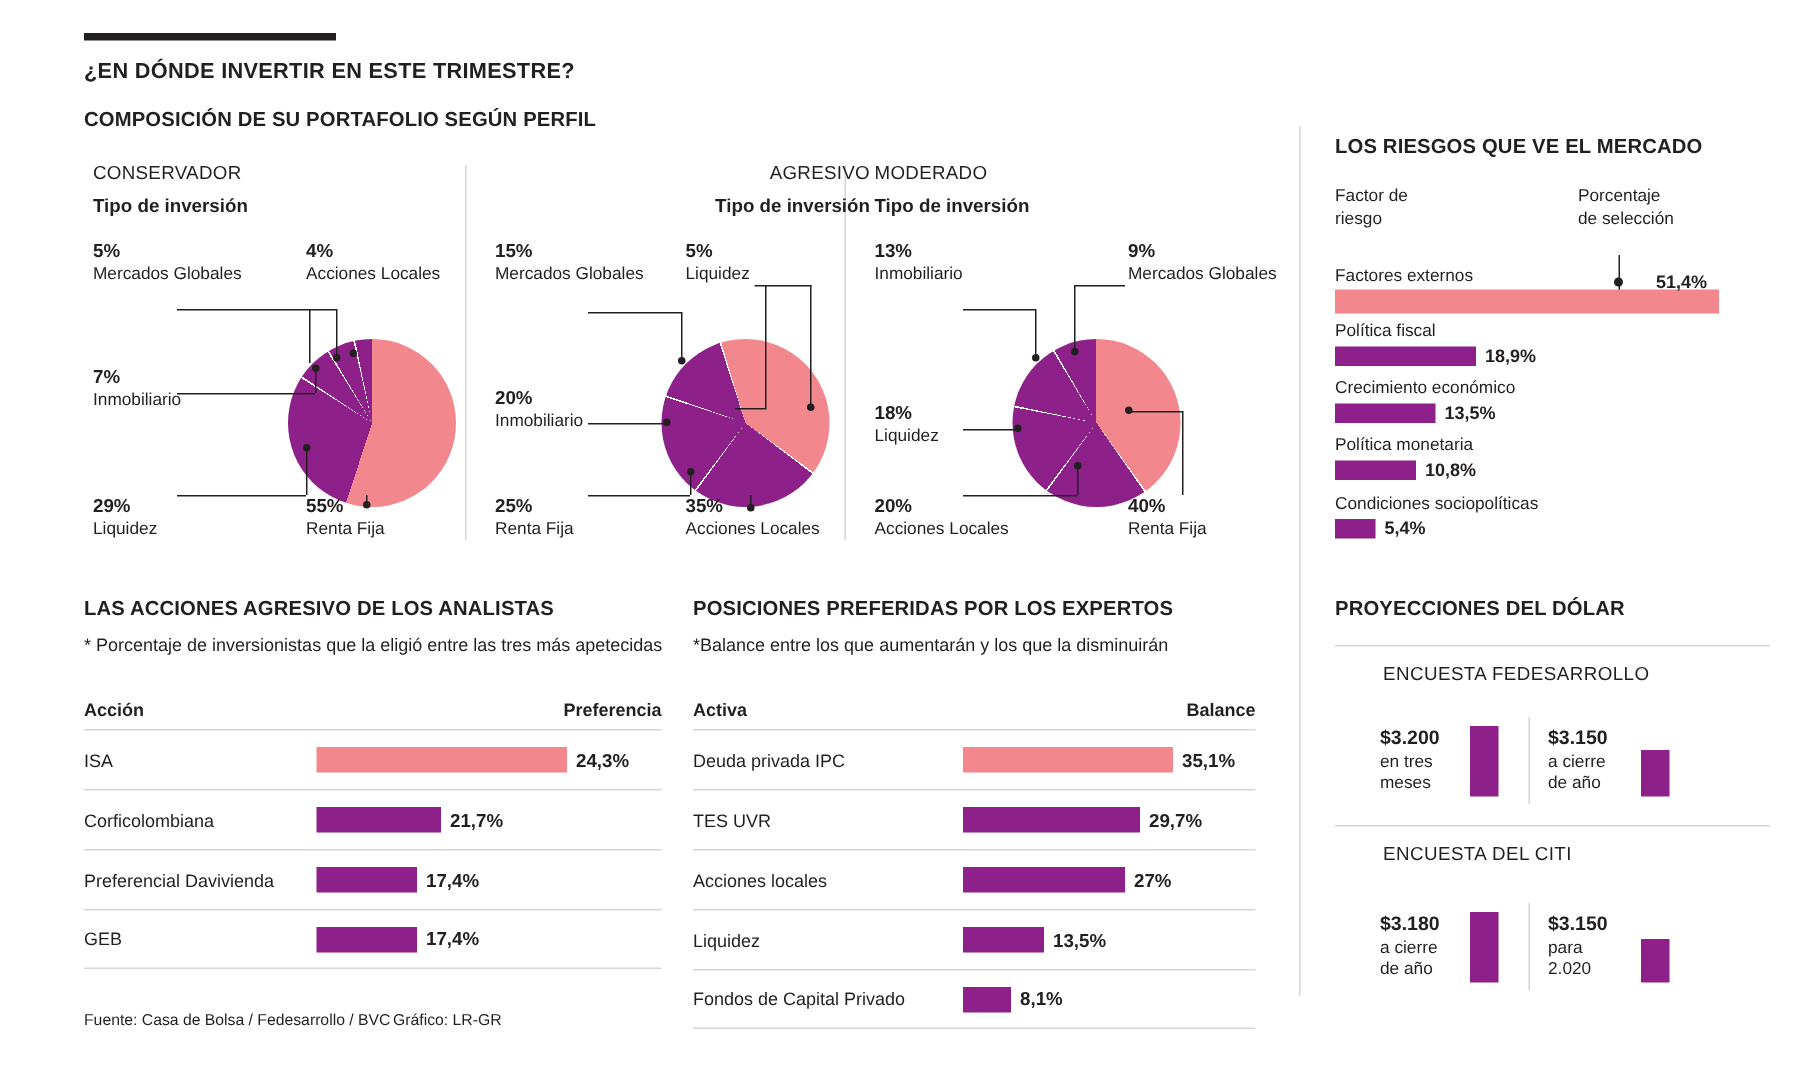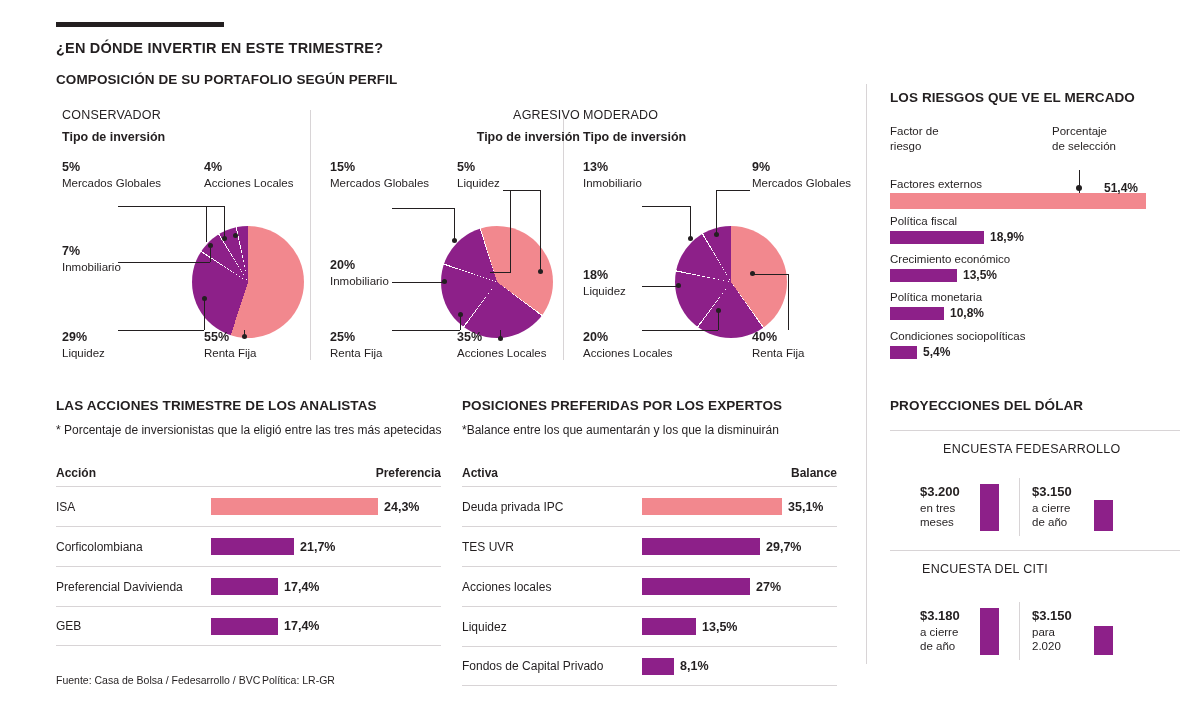--- a/index.html
+++ b/index.html
@@ -299,21 +299,21 @@
   </div>
 
   <div class="risk-item" style="top:330px;">
     <div class="rname">Condiciones sociopolíticas</div>
     <div class="risk-row">
       <div class="risk-bar" style="width:27px;"></div>
       <div class="risk-val">5,4%</div>
     </div>
   </div>
 
-  <div class="sec-title" id="fav-title">LAS ACCIONES TRIMESTRE DE LOS ANALISTAS</div>
+  <div class="sec-title" id="fav-title">LAS ACCIONES AGRESIVO DE LOS ANALISTAS</div>
   <div id="fav-note">* Porcentaje de inversionistas que la eligió entre las tres más apetecidas</div>
 
   <div class="tbl" style="left:56px; top:466px;">
     <div class="thead">
       <span>Acción</span>
       <span>Preferencia</span>
     </div>
     <div class="trow">
       <span class="tlabel">ISA</span>
       <span class="tbarwrap">
@@ -385,21 +385,21 @@
       <span class="tbarwrap">
           <span class="tbar" style="width:32px;"></span>
           <span class="tval">8,1%</span>
         </span>
     </div>
   </div>
 
   <div class="sec-title" id="dol-title">PROYECCIONES DEL DÓLAR</div>
 
   <div class="hdiv" style="left:890px; top:430px; width:290px;"></div>
-  <div class="dol-sub" style="left:922px; top:442px;margin-left:21px;">ENCUESTA FEDESARROLLO</div>
+  <div class="dol-sub" style="left:922px; top:442px;">ENCUESTA FEDESARROLLO</div>
 
   <div class="dol-cell" style="left:920px; top:484px;">
     <div class="dval">$3.200</div>
     <div class="dtxt">en tres<br>meses</div>
   </div>
   <div class="dol-bar" style="left:980px; top:484px; height:47px;"></div>
   <div class="vdiv" style="left:1019px; top:478px; height:58px;"></div>
   <div class="dol-cell" style="left:1032px; top:484px;">
     <div class="dval">$3.150</div>
     <div class="dtxt">a cierre<br>de año</div>
@@ -415,15 +415,15 @@
   </div>
   <div class="dol-bar" style="left:980px; top:608px; height:47px;"></div>
   <div class="vdiv" style="left:1019px; top:602px; height:58px;"></div>
   <div class="dol-cell" style="left:1032px; top:608px;">
     <div class="dval">$3.150</div>
     <div class="dtxt">para<br>2.020</div>
   </div>
   <div class="dol-bar" style="left:1094px; top:626px; height:29px;"></div>
 
   <div id="footer-src">Fuente: Casa de Bolsa / Fedesarrollo / BVC</div>
-  <div id="footer-cred">Política: LR-GR</div>
+  <div id="footer-cred">Gráfico: LR-GR</div>
 
 </div>
 
 </body></html>

